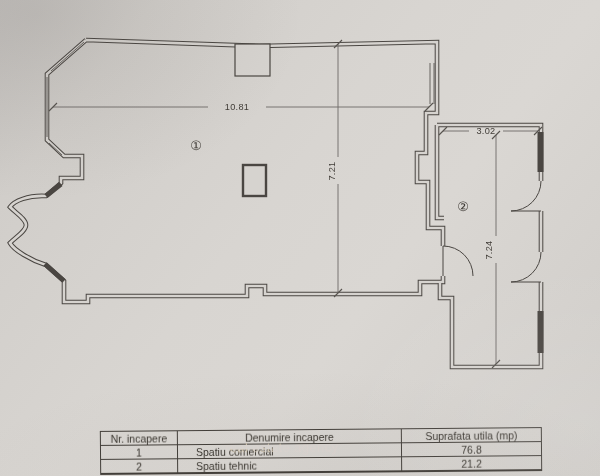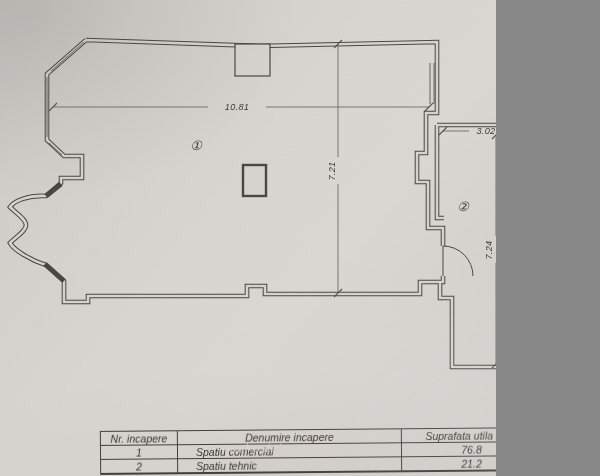--- a/index.html
+++ b/index.html
@@ -1,20 +1,19 @@
 <!DOCTYPE html>
 <html><head>
 <meta charset="utf-8">
 <style>
   html,body{margin:0;padding:0;background:#888;}
   .photo{
-    position:relative;width:496px;height:476px;overflow:hidden;
+    position:relative;width:600px;height:476px;overflow:hidden;
     background:linear-gradient(128deg,#c6c3c0 0%,#d1cecA 16%,#d8d5d1 44%,#dad7d3 62%,#d3d0cc 86%,#cfccc8 100%);
     font-family:"Liberation Sans",sans-serif;
-    font-style:italic;
   }
   .photo::before{
     content:"";position:absolute;inset:0;pointer-events:none;
     background:
       radial-gradient(430px 300px at 6% 3%, rgba(80,75,70,0.13), transparent 62%),
       radial-gradient(340px 240px at 96% 90%, rgba(255,255,255,0.10), transparent 70%),
       radial-gradient(500px 160px at 50% 101%, rgba(120,112,104,0.06), transparent 70%);
     z-index:5;
   }
   svg.plan{position:absolute;left:0;top:0;filter:blur(.3px);}

